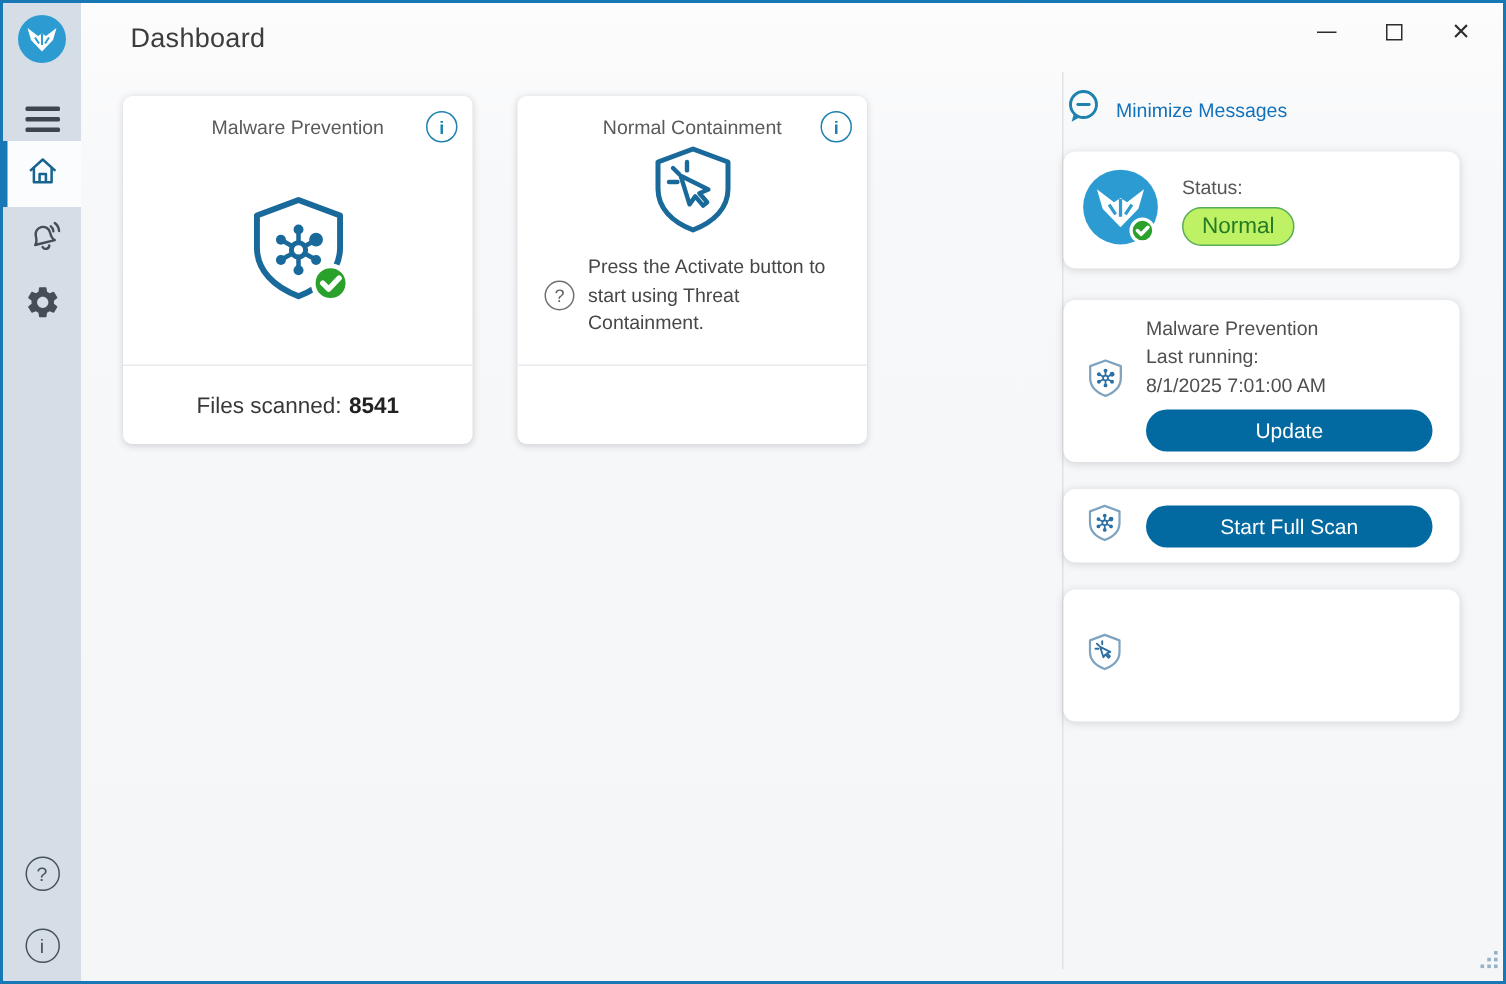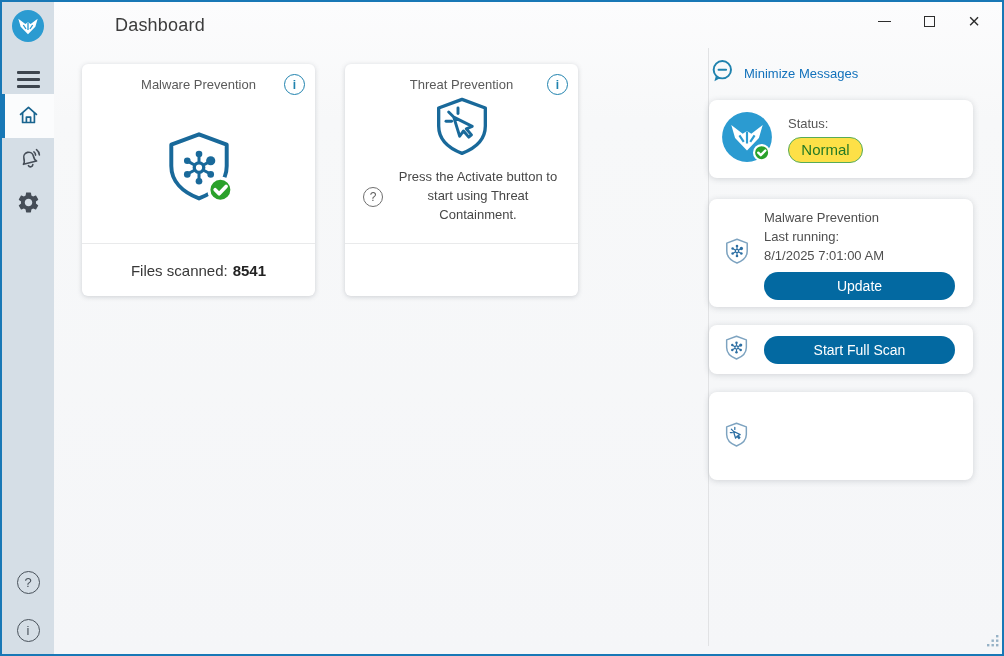--- a/index.html
+++ b/index.html
@@ -33,21 +33,21 @@
   .side-item:first-of-type { margin-top:8px; }
   .side-spacer { flex:1; }
   .circle-glyph {
     width:23px; height:23px; border:1.7px solid #49525b; border-radius:50%;
     display:flex; align-items:center; justify-content:center;
     font-size:13px; color:#49525b; line-height:1;
   }
   .side-bottom { margin-bottom:12px; display:flex; flex-direction:column; gap:25px; align-items:center; }
   
   .content { flex:1; display:flex; flex-direction:column; min-width:0; }
-  .titlebar { height:46px; display:flex; align-items:center; flex-shrink:0;padding-left:28px; }
+  .titlebar { height:46px; display:flex; align-items:center; flex-shrink:0; }
   .page-title { margin-left:33px; font-size:18px; font-weight:400; color:#3c3c3c; letter-spacing:.2px; }
   .win-controls { margin-left:auto; display:flex; align-items:center; gap:29px; padding-right:20px; margin-top:-8px; }
   .win-btn { width:16px; height:16px; display:flex; align-items:center; justify-content:center; cursor:pointer; }
   .glyph-min { width:13px; border-top:1.7px solid #2d2d2d; display:block; }
   .glyph-max { width:11px; height:11px; border:1.4px solid #2d2d2d; display:block; }
   .glyph-close { font-size:20px; font-weight:400; color:#2d2d2d; line-height:14px; }
   .body-row { flex:1; display:flex; min-height:0; }
   
   .main-area { flex:1; padding:16px 0 0 28px; display:flex; gap:30px; align-items:flex-start; }
   .big-card {
@@ -63,35 +63,35 @@
   }
   .big-card .card-body { flex:1; display:flex; flex-direction:column; align-items:center; justify-content:center; }
   .big-card .card-foot { height:53px; border-top:1px solid #e9eaeb; display:flex; align-items:center; justify-content:center; }
   .stat-line { font-size:15px; color:#383838; }
   .stat-line b { margin-left:5px; color:#222;text-align:right; }
   .desc-row { display:flex; align-items:center; gap:9px; padding:6px 12px 0 16px; }
   .help-badge {
     width:20px; height:20px; border:1.6px solid #6f6f6f; border-radius:50%; color:#5f5f5f;
     font-size:12px; display:flex; align-items:center; justify-content:center; flex-shrink:0; cursor:pointer;
   }
-  .desc-text { font-size:13px; color:#474747; line-height:1.45; text-align:center; width:172px; }
+  .desc-text { font-size:13px; color:#474747; line-height:1.45; width:172px; }
   
   .v-divider { width:1px; background:#e1e2e4; margin:0 0 8px 0; }
   .messages { width:293px; flex-shrink:0; display:flex; flex-direction:column; }
   .minimize-row { margin-top:10px; display:flex; align-items:center; gap:9px; cursor:pointer; }
   .minimize-row .label { font-size:13px; color:#1271bb; }
   .msg-card {
     width:264px; background:#fff; border-radius:8px;
     box-shadow:0 1px 6px rgba(60,70,80,.20); display:flex;
   }
   .card-status { height:78px; margin-top:12px; align-items:center; padding-left:12px; gap:15px; }
   .status-col { display:flex; flex-direction:column; }
   .status-label { font-size:13px; color:#565656; margin-bottom:6px; }
   .status-pill {
-    width:75px; height:26px; background:#fde047; border:1.5px solid #57ac57; border-radius:14px;
+    width:75px; height:26px; background:#bef264; border:1.5px solid #57ac57; border-radius:14px;
     color:#257a25; font-size:15px; display:flex; align-items:center; justify-content:center;
   }
   .card-update { height:108px; margin-top:21px; }
   .icon-col { width:55px; display:flex; align-items:center; justify-content:center; flex-shrink:0; }
   .msg-content { flex:1; padding-right:18px; display:flex; flex-direction:column; }
   .card-update .msg-content { padding-top:9px; }
   .msg-title, .msg-line { font-size:13px; color:#4f4f4f; line-height:19px; }
   .green-btn {
     height:28px; border:none; border-radius:14px; background:#0369a1; color:#fff;
     font-size:14px; font-family:inherit; width:100%; cursor:pointer; margin-top:7px;
@@ -206,21 +206,21 @@
             </span>
           </div>
           <div class="card-foot">
             <span class="stat-line">
               <span>Files scanned:</span><b>8541</b>
             </span>
           </div>
         </section>
 
         <section class="big-card">
-          <div class="card-head">Threat Prevention</div>
+          <div class="card-head">Normal Containment</div>
           <span class="info-icon">i</span>
           <div class="card-body">
             <span style="margin-top:-16px;">
               <svg width="64" height="64" viewBox="0 0 48 48">
                 <path d="M24 4 L41.5 10.5 V24 C41.5 33.5 34.5 40.5 24 44.5 C13.5 40.5 6.5 33.5 6.5 24 V10.5 Z" fill="none" stroke="#19699a" stroke-width="2.5" stroke-linejoin="round"></path>
                 <g stroke="#19699a" stroke-width="2.2" fill="none" stroke-linecap="round" stroke-linejoin="round">
                   <g transform="rotate(-15 24 25)">
                     <path d="M20 16 L20.6 31 L24.4 27.9 L27 33.4 L29.4 32.3 L26.8 26.9 L31.6 26.3 Z"></path>
                   </g>
                   <path d="M12 20.5 h4.2"></path>

